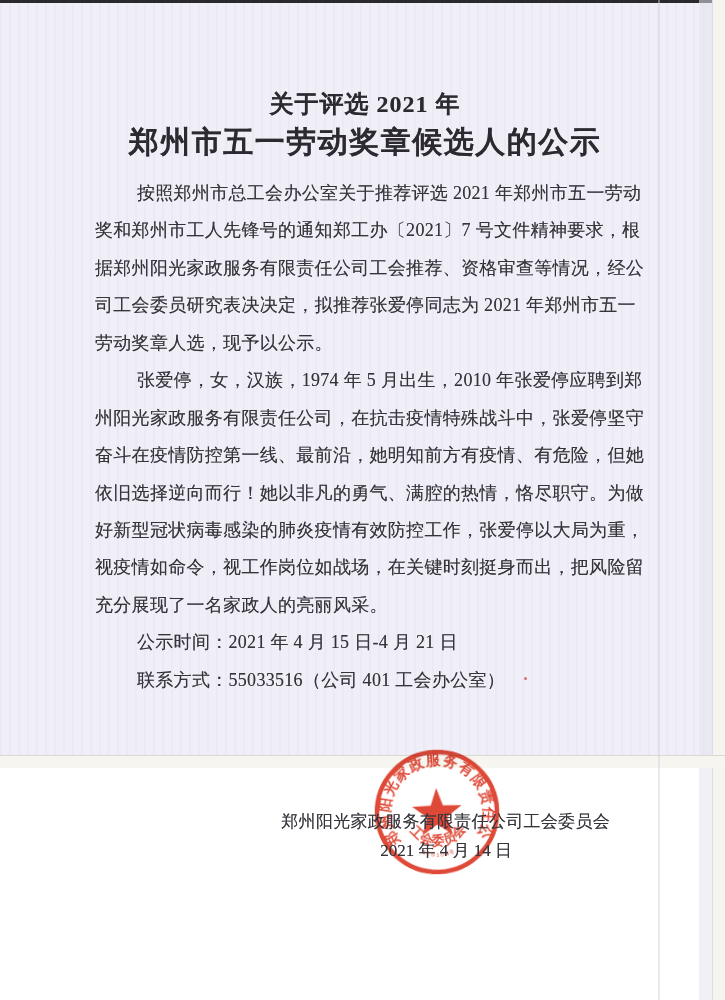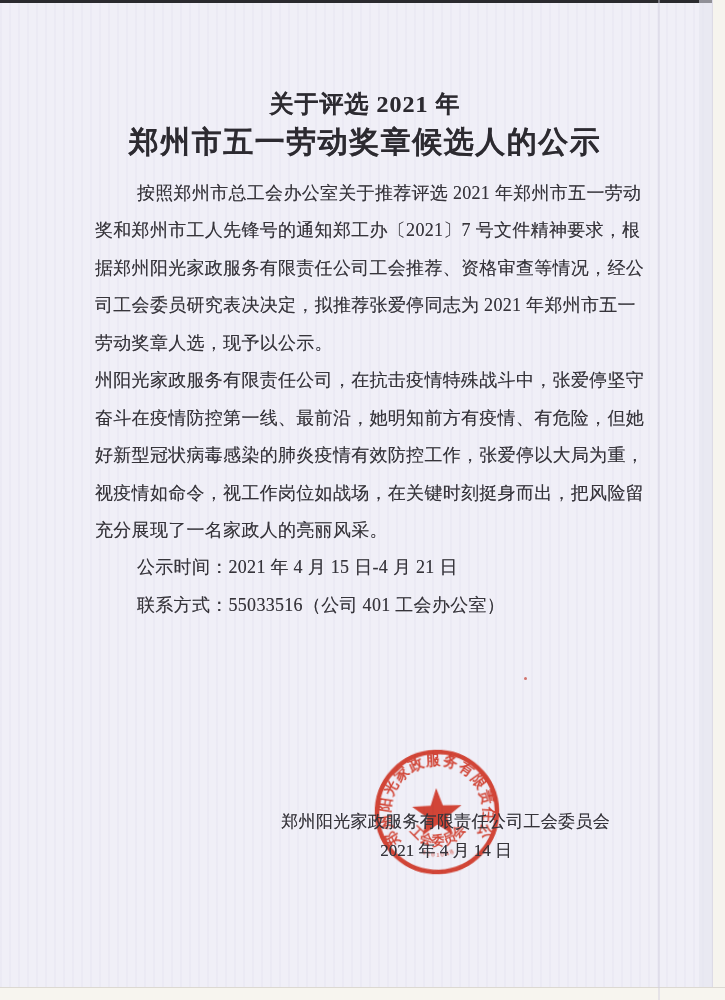--- a/index.html
+++ b/index.html
@@ -1,18 +1,18 @@
 <!DOCTYPE html>
 <html><head>
 <meta charset="utf-8">
 <style>
   html,body{margin:0;padding:0;}
   body{width:725px;height:1000px;overflow:hidden;
        font-family:"Liberation Serif","DejaVu Serif",serif;}
-  .scan-page{position:relative;width:725px;height:1000px;
+  .scan-page{position:relative;width:725px;height:768px;
     background-color:#f0eff7;
     background-image:repeating-linear-gradient(90deg,
       rgba(223,221,236,.28) 0 2px, rgba(255,255,255,0) 2px 9px);
   }
   
   .edge-top{position:absolute;top:0;left:0;width:725px;height:3px;background:#2a2a2e;}
   .edge-right{position:absolute;top:0;right:0;width:12px;height:1000px;background:#f6f4ee;border-left:1px solid #dddbe6;}
   .edge-right-band{position:absolute;top:0;right:12px;width:14px;height:1000px;background:rgba(228,227,238,.55);}
   .edge-bottom{position:absolute;bottom:0;left:0;width:725px;height:12px;background:#f7f5ef;border-top:1px solid #dcd9d2;}
   .scan-streak{position:absolute;top:0;left:658px;width:2px;height:1000px;background:rgba(208,206,222,.45);}
@@ -48,22 +48,24 @@
 
   <div class="doc-title title-1 txt">关于评选 2021 年</div>
   <div class="doc-title title-2 txt">郑州市五一劳动奖章候选人的公示</div>
 
   <div class="body-lines">
     <div class="line indent txt">按照郑州市总工会办公室关于推荐评选 2021 年郑州市五一劳动</div>
     <div class="line txt">奖和郑州市工人先锋号的通知郑工办〔2021〕7 号文件精神要求，根</div>
     <div class="line txt">据郑州阳光家政服务有限责任公司工会推荐、资格审查等情况，经公</div>
     <div class="line txt">司工会委员研究表决决定，拟推荐张爱停同志为 2021 年郑州市五一</div>
     <div class="line txt">劳动奖章人选，现予以公示。</div>
+    <div class="line indent txt">张爱停，女，汉族，1974 年 5 月出生，2010 年张爱停应聘到郑</div>
     <div class="line txt">州阳光家政服务有限责任公司，在抗击疫情特殊战斗中，张爱停坚守</div>
     <div class="line txt">奋斗在疫情防控第一线、最前沿，她明知前方有疫情、有危险，但她</div>
+    <div class="line txt">依旧选择逆向而行！她以非凡的勇气、满腔的热情，恪尽职守。为做</div>
     <div class="line txt">好新型冠状病毒感染的肺炎疫情有效防控工作，张爱停以大局为重，</div>
     <div class="line txt">视疫情如命令，视工作岗位如战场，在关键时刻挺身而出，把风险留</div>
     <div class="line txt">充分展现了一名家政人的亮丽风采。</div>
     <div class="line indent txt">公示时间：2021 年 4 月 15 日-4 月 21 日</div>
     <div class="line indent txt">联系方式：55033516（公司 401 工会办公室）</div>
   </div>
 
   <svg class="stamp" viewBox="0 0 140 140">
     <defs>
       <path id="arcTop" d="M 34,100.2 A 47,47 0 1 1 106,100.2" fill="none"></path>

